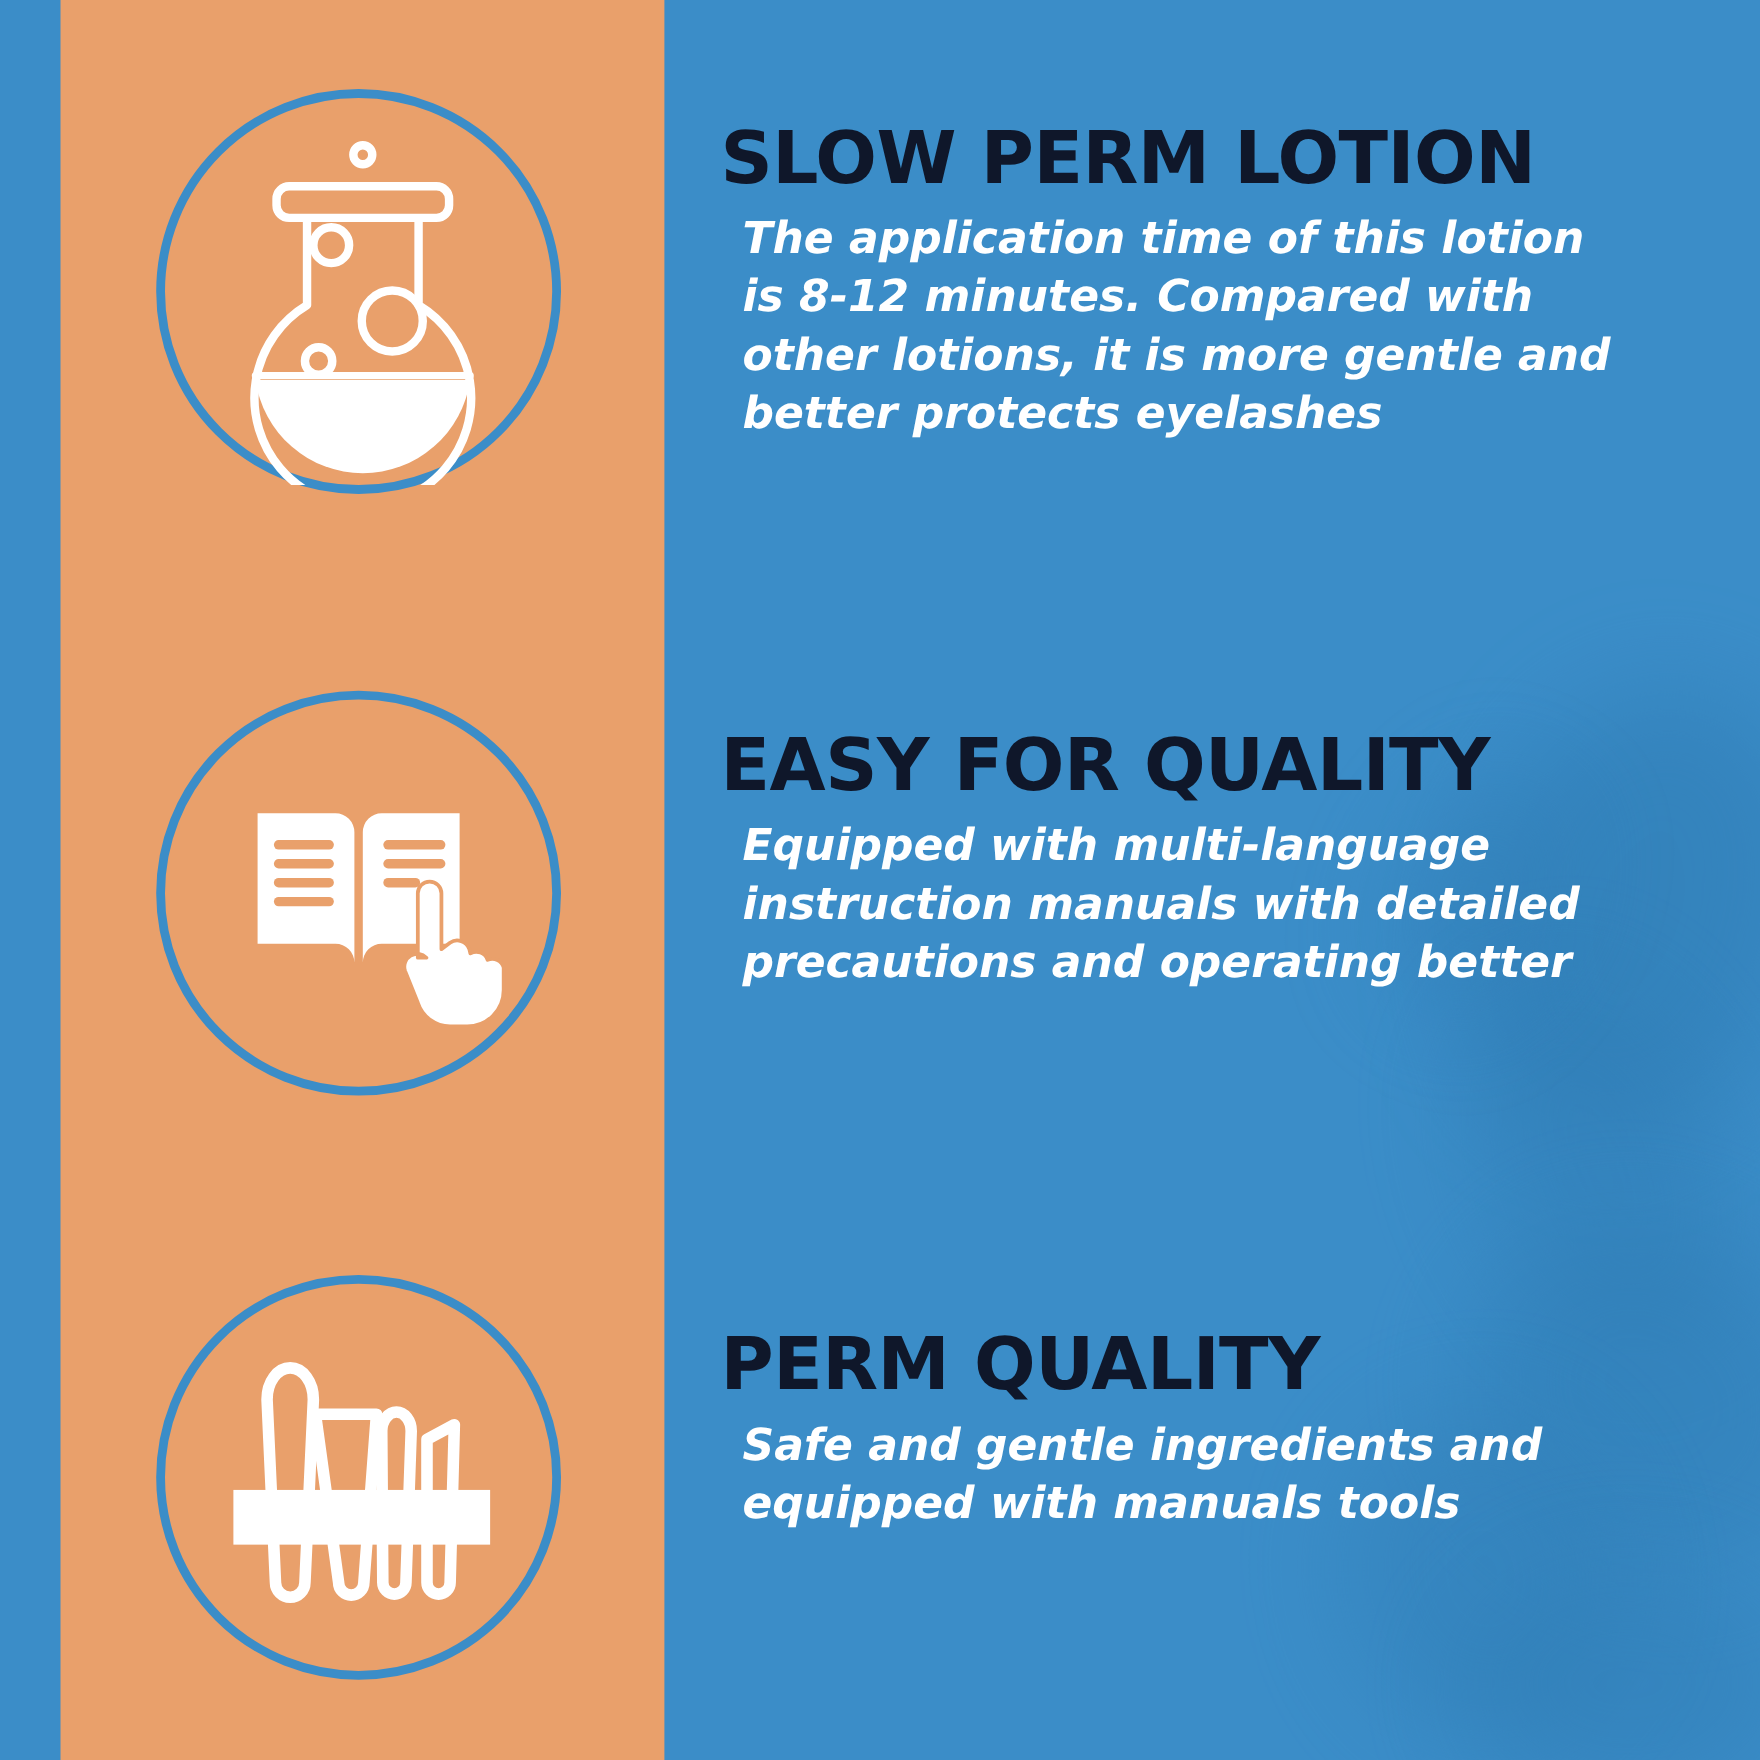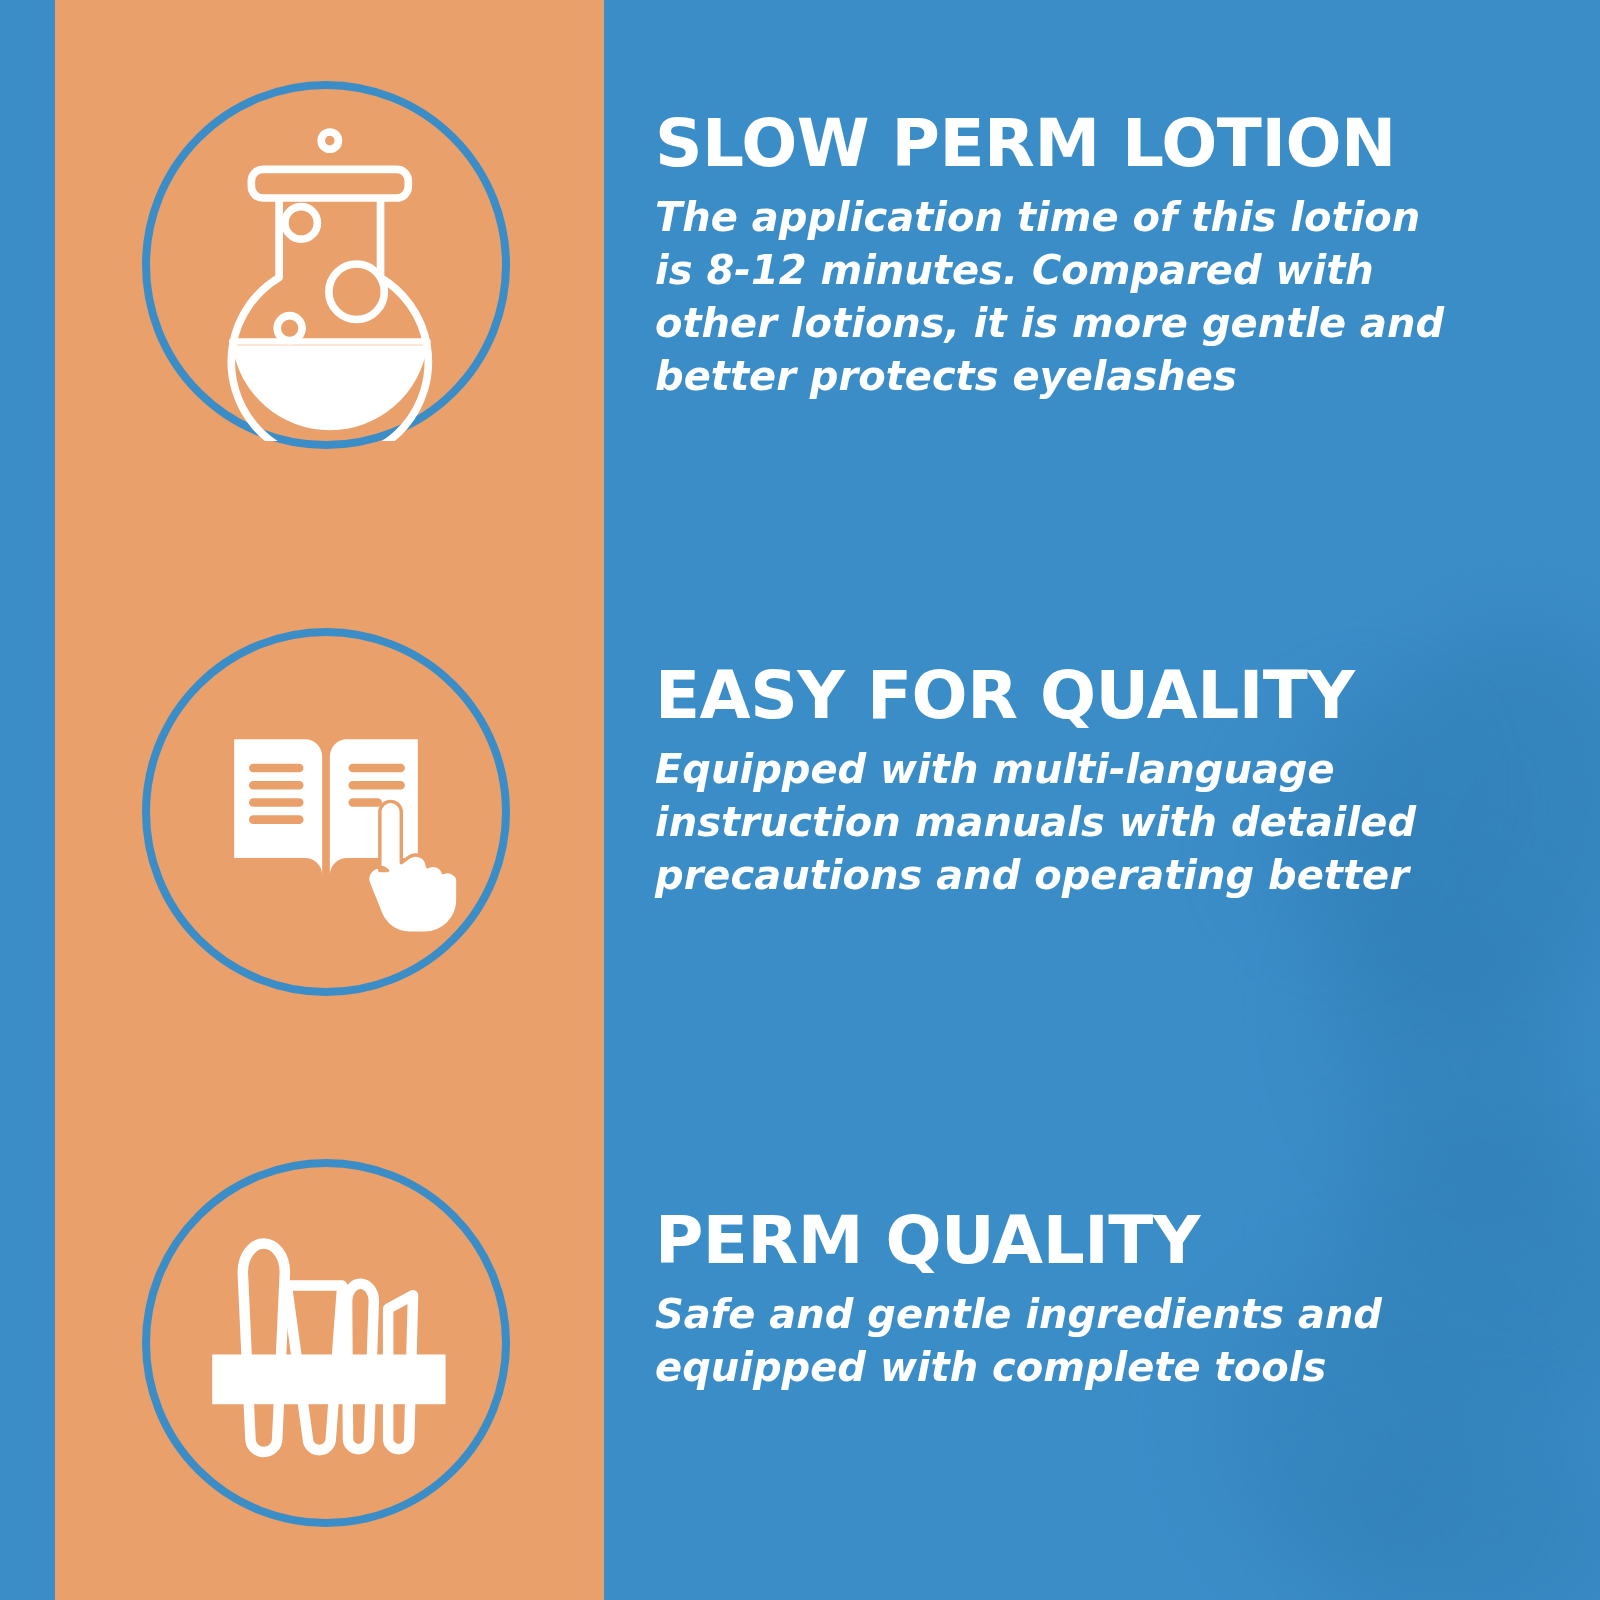--- a/index.html
+++ b/index.html
@@ -60,38 +60,39 @@
   .feature-text {
     position:absolute;
     left:655px;
     width:880px;
   }
   #text-1 { top:110px; }
   #text-2 { top:662px; }
   #text-3 { top:1207px; }
 
   .feature-title {
-    color:#ffffff;
+    color:#0f172a;
     font-family:"DejaVu Sans", sans-serif;
     font-weight:bold;
     font-size:66px;
     line-height:1.02;
     letter-spacing:-0.5px;
     white-space:nowrap;
   }
 
   .feature-desc {
     color:#ffffff;
     font-family:"DejaVu Sans", sans-serif;
     font-weight:bold;
     font-style:italic;
     font-size:40px;
     line-height:1.32;
     margin-top:14px;
     max-width:800px;
+    margin-left:20px;
   }
 </style>
 </head>
 <body>
 
 <div id="stage">
 
   <div class="wm wm1"></div>
   <div class="wm wm2"></div>
   <div class="wm wm3"></div>
@@ -173,16 +174,16 @@
     <div class="feature-desc">The application time of this lotion is 8-12 minutes. Compared with other lotions, it is more gentle and better protects eyelashes</div>
   </div>
 
   <div class="feature-text" id="text-2">
     <div class="feature-title">EASY FOR QUALITY</div>
     <div class="feature-desc">Equipped with multi-language instruction manuals with detailed precautions and operating better</div>
   </div>
 
   <div class="feature-text" id="text-3">
     <div class="feature-title">PERM QUALITY</div>
-    <div class="feature-desc">Safe and gentle ingredients and equipped with complete tools</div>
+    <div class="feature-desc">Safe and gentle ingredients and equipped with manuals tools</div>
   </div>
 
 </div>
 
 </body></html>

